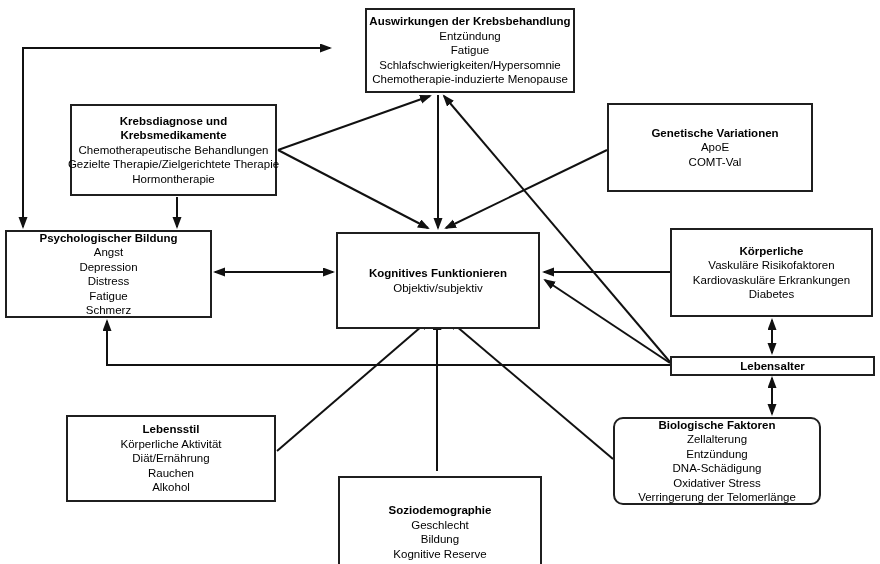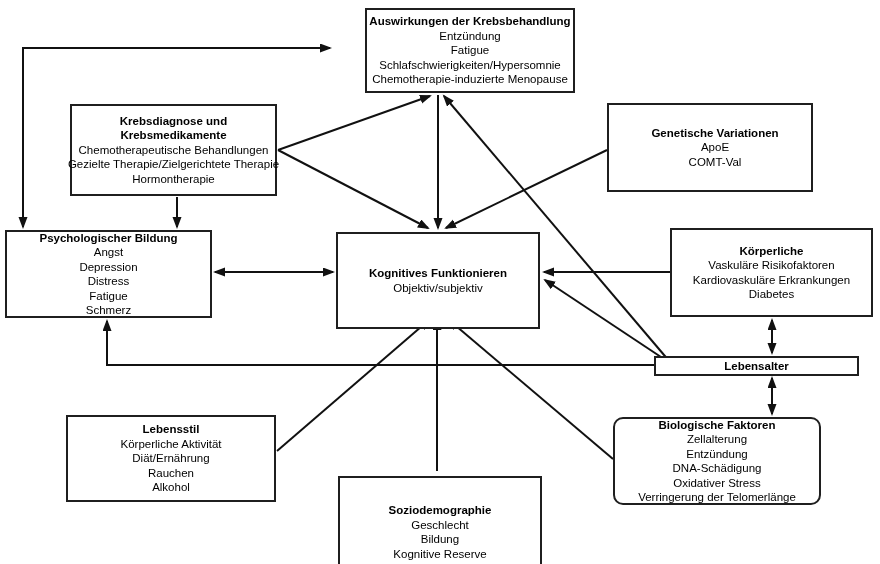--- a/index.html
+++ b/index.html
@@ -88,21 +88,21 @@
         </div>
   </div>
       <div class="node" style="left: 670px; top: 228px; width: 203px; height: 89px; border-color: rgb(31, 31, 31);">
     <div class="node-title">Körperliche</div>
     <div>
           <div class="node-item">Vaskuläre Risikofaktoren</div>
           <div class="node-item">Kardiovaskuläre Erkrankungen</div>
           <div class="node-item">Diabetes</div>
         </div>
   </div>
-      <div class="node" style="left: 654px; top: 356px; width: 205px; height: 20px; border-color: rgb(31, 31, 31);">
+      <div class="node" style="left: 670px; top: 356px; width: 205px; height: 20px; border-color: rgb(31, 31, 31);">
     <div class="node-title">Lebensalter</div>
     <div></div>
   </div>
       <div class="node" style="left: 66px; top: 415px; width: 210px; height: 87px; border-color: rgb(31, 31, 31);">
     <div class="node-title">Lebensstil</div>
     <div>
           <div class="node-item">Körperliche Aktivität</div>
           <div class="node-item">Diät/Ernährung</div>
           <div class="node-item">Rauchen</div>
           <div class="node-item">Alkohol</div>

